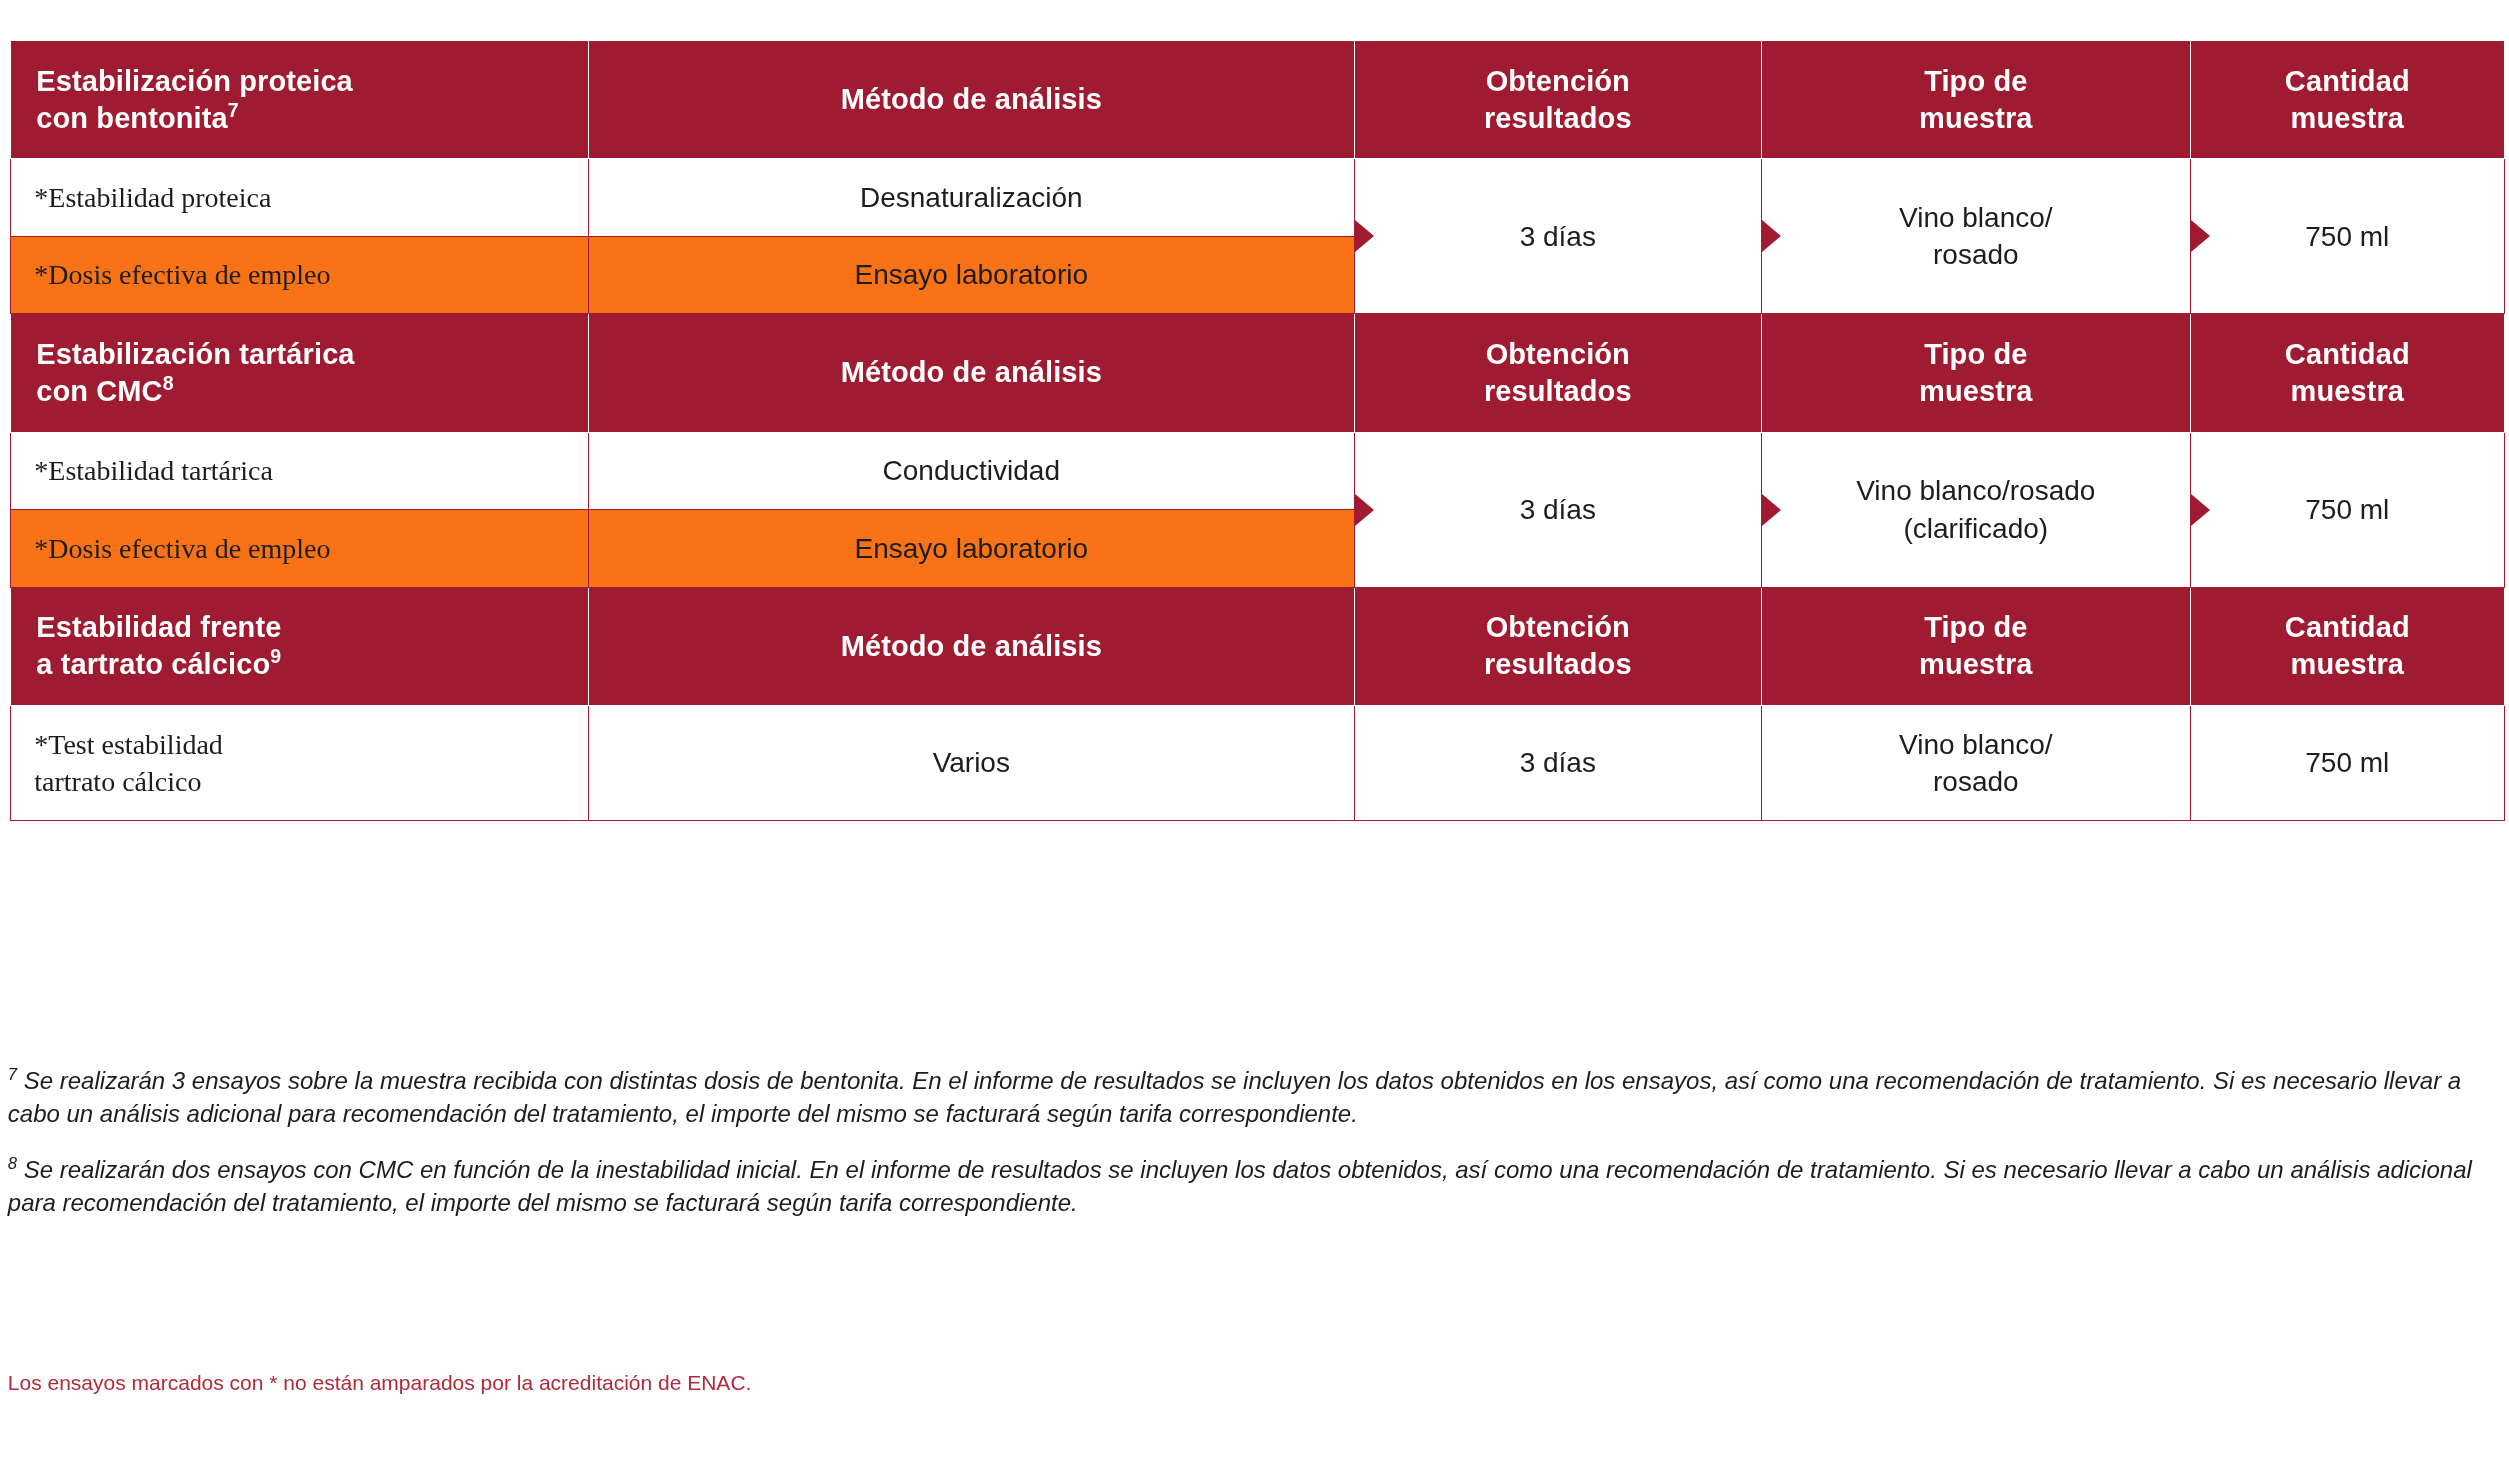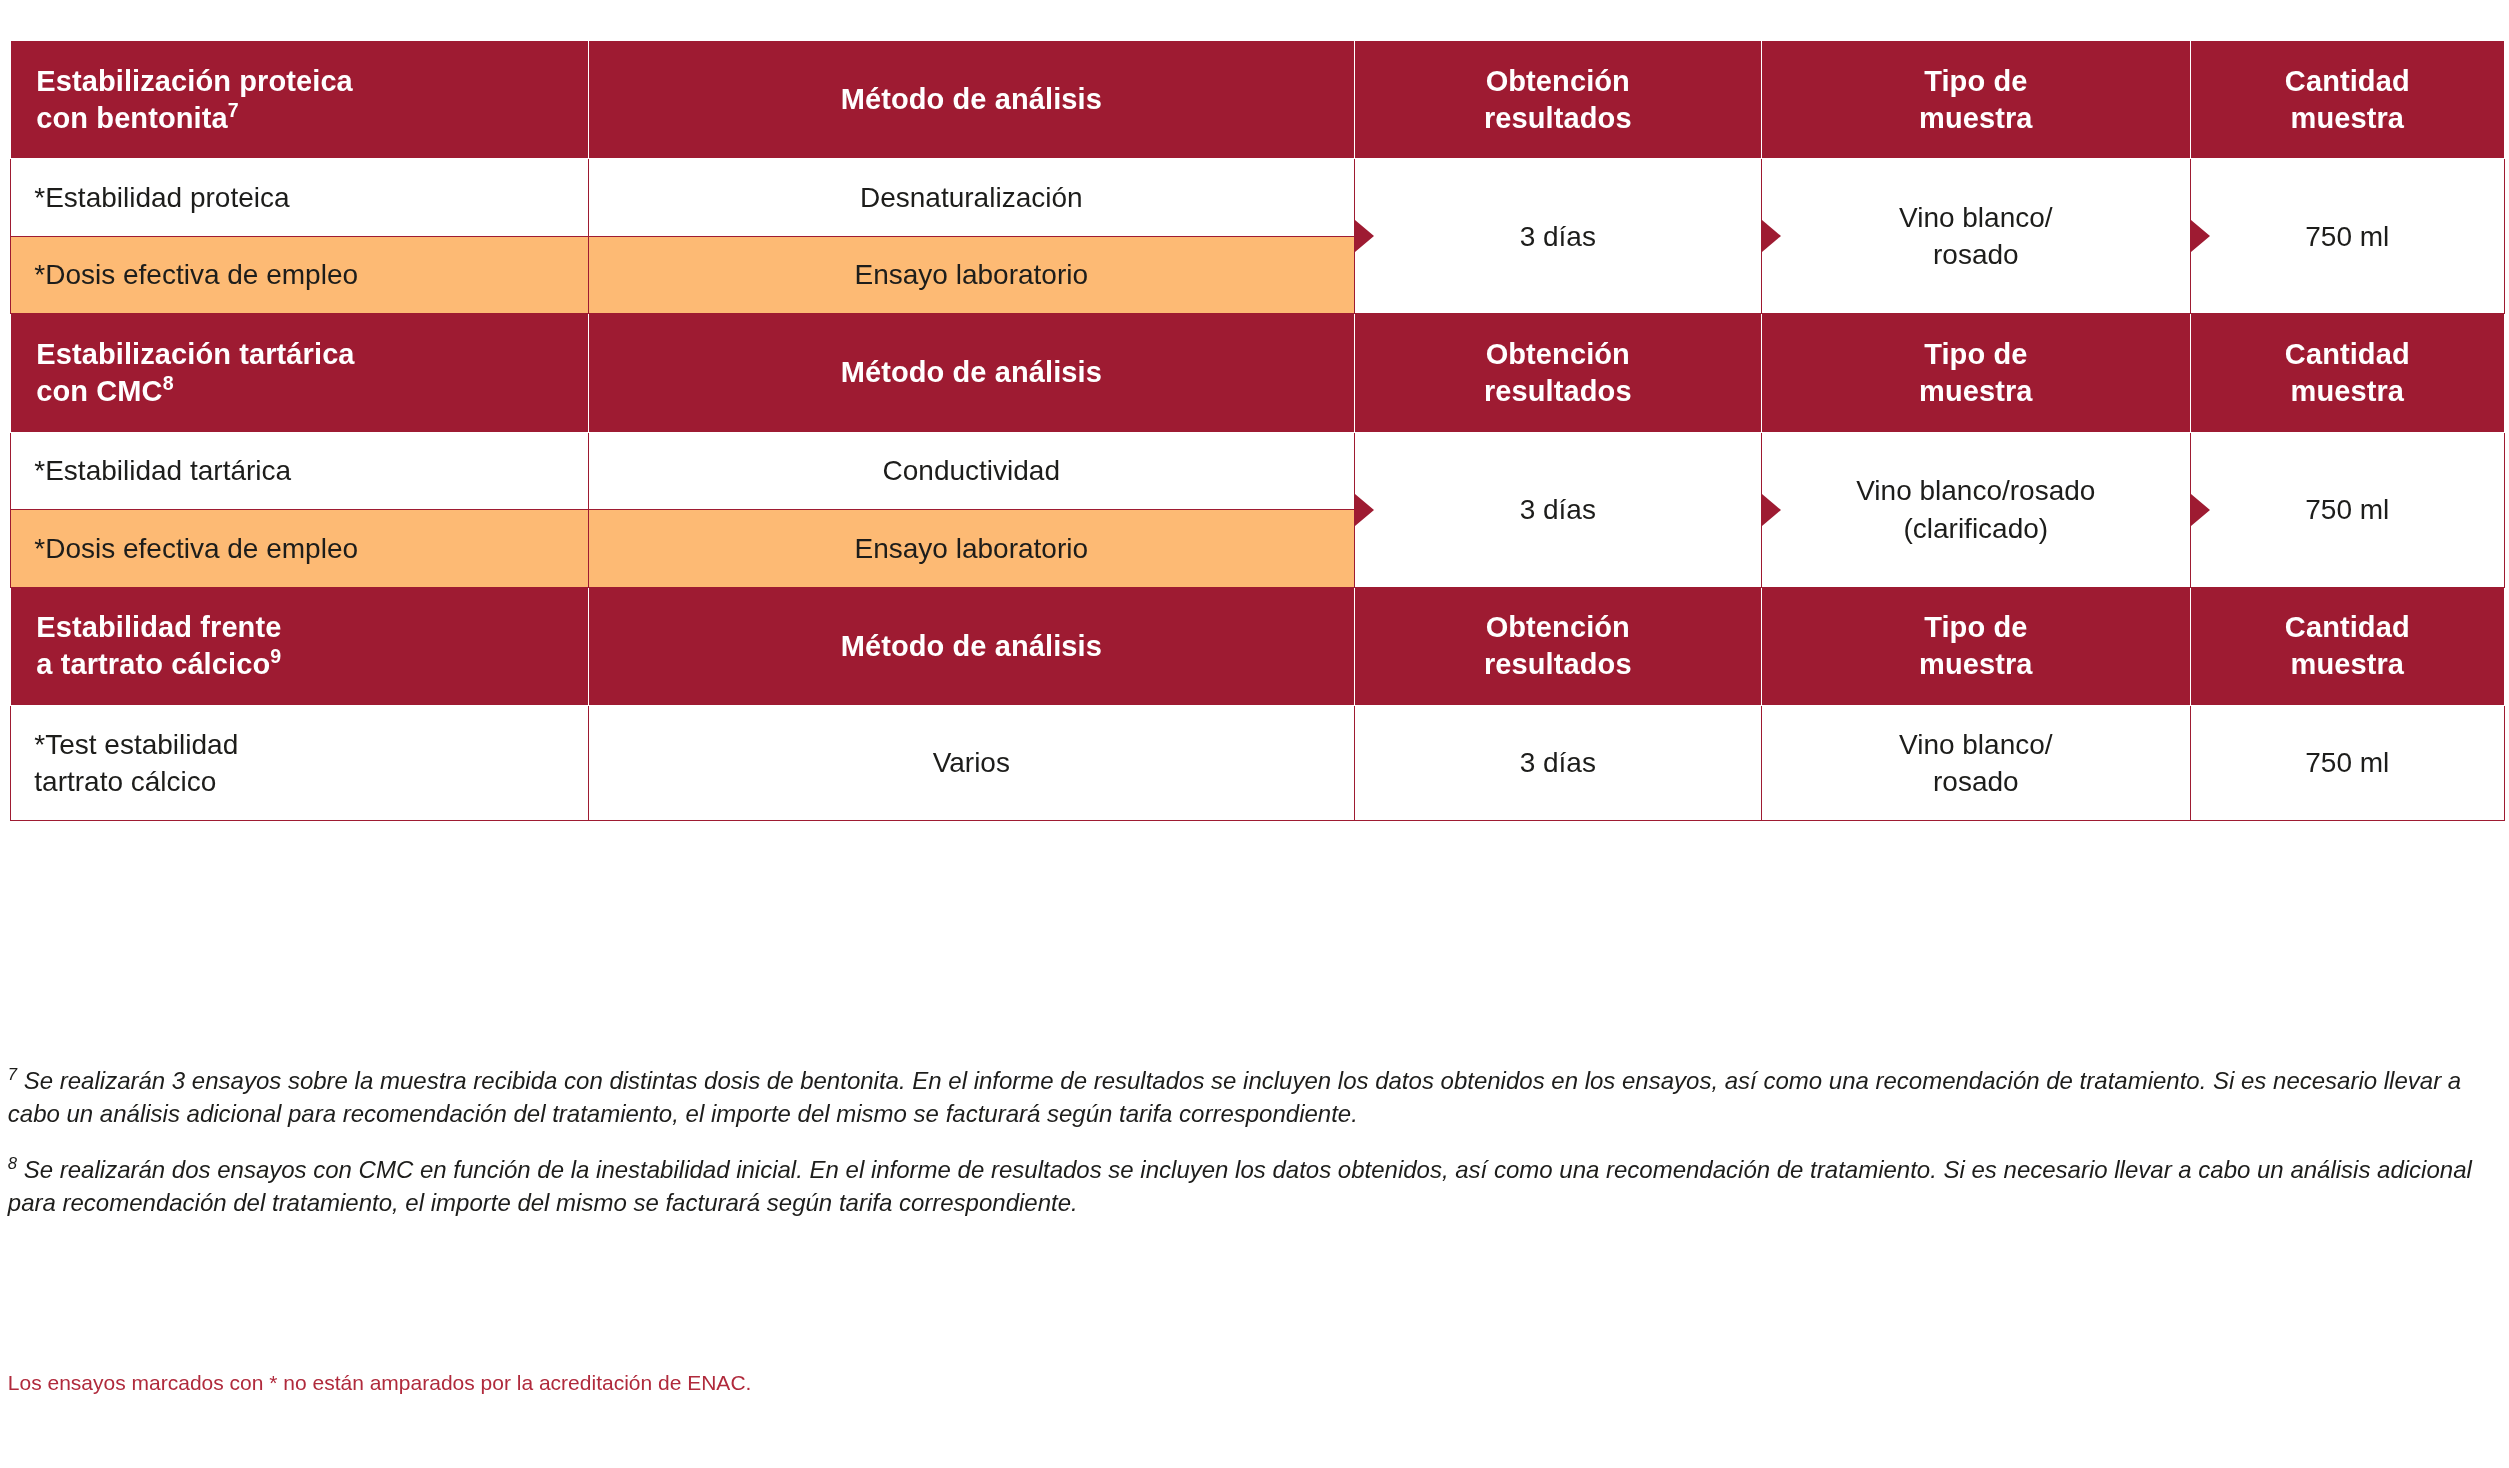--- a/index.html
+++ b/index.html
@@ -71,24 +71,25 @@
   tr.body-row td {
     border: 1px solid #9e1b32;
     font-size: 28px;
     line-height: 1.33;
     color: #1d1d1b;
     vertical-align: middle;
     background: #ffffff;
     padding: 19.6px 23.5px;
   }
   tr.body-row.alt td.shade {
-    background: #fdba74;
+    background: #f97316;
   }
   td.cell-left {
     text-align: left;
+    font-family: Liberation Serif, serif;
   }
   td.cell-center {
     text-align: center;
   }
 
   
   td.span-cell {
     position: relative;
     text-align: center;
   }

